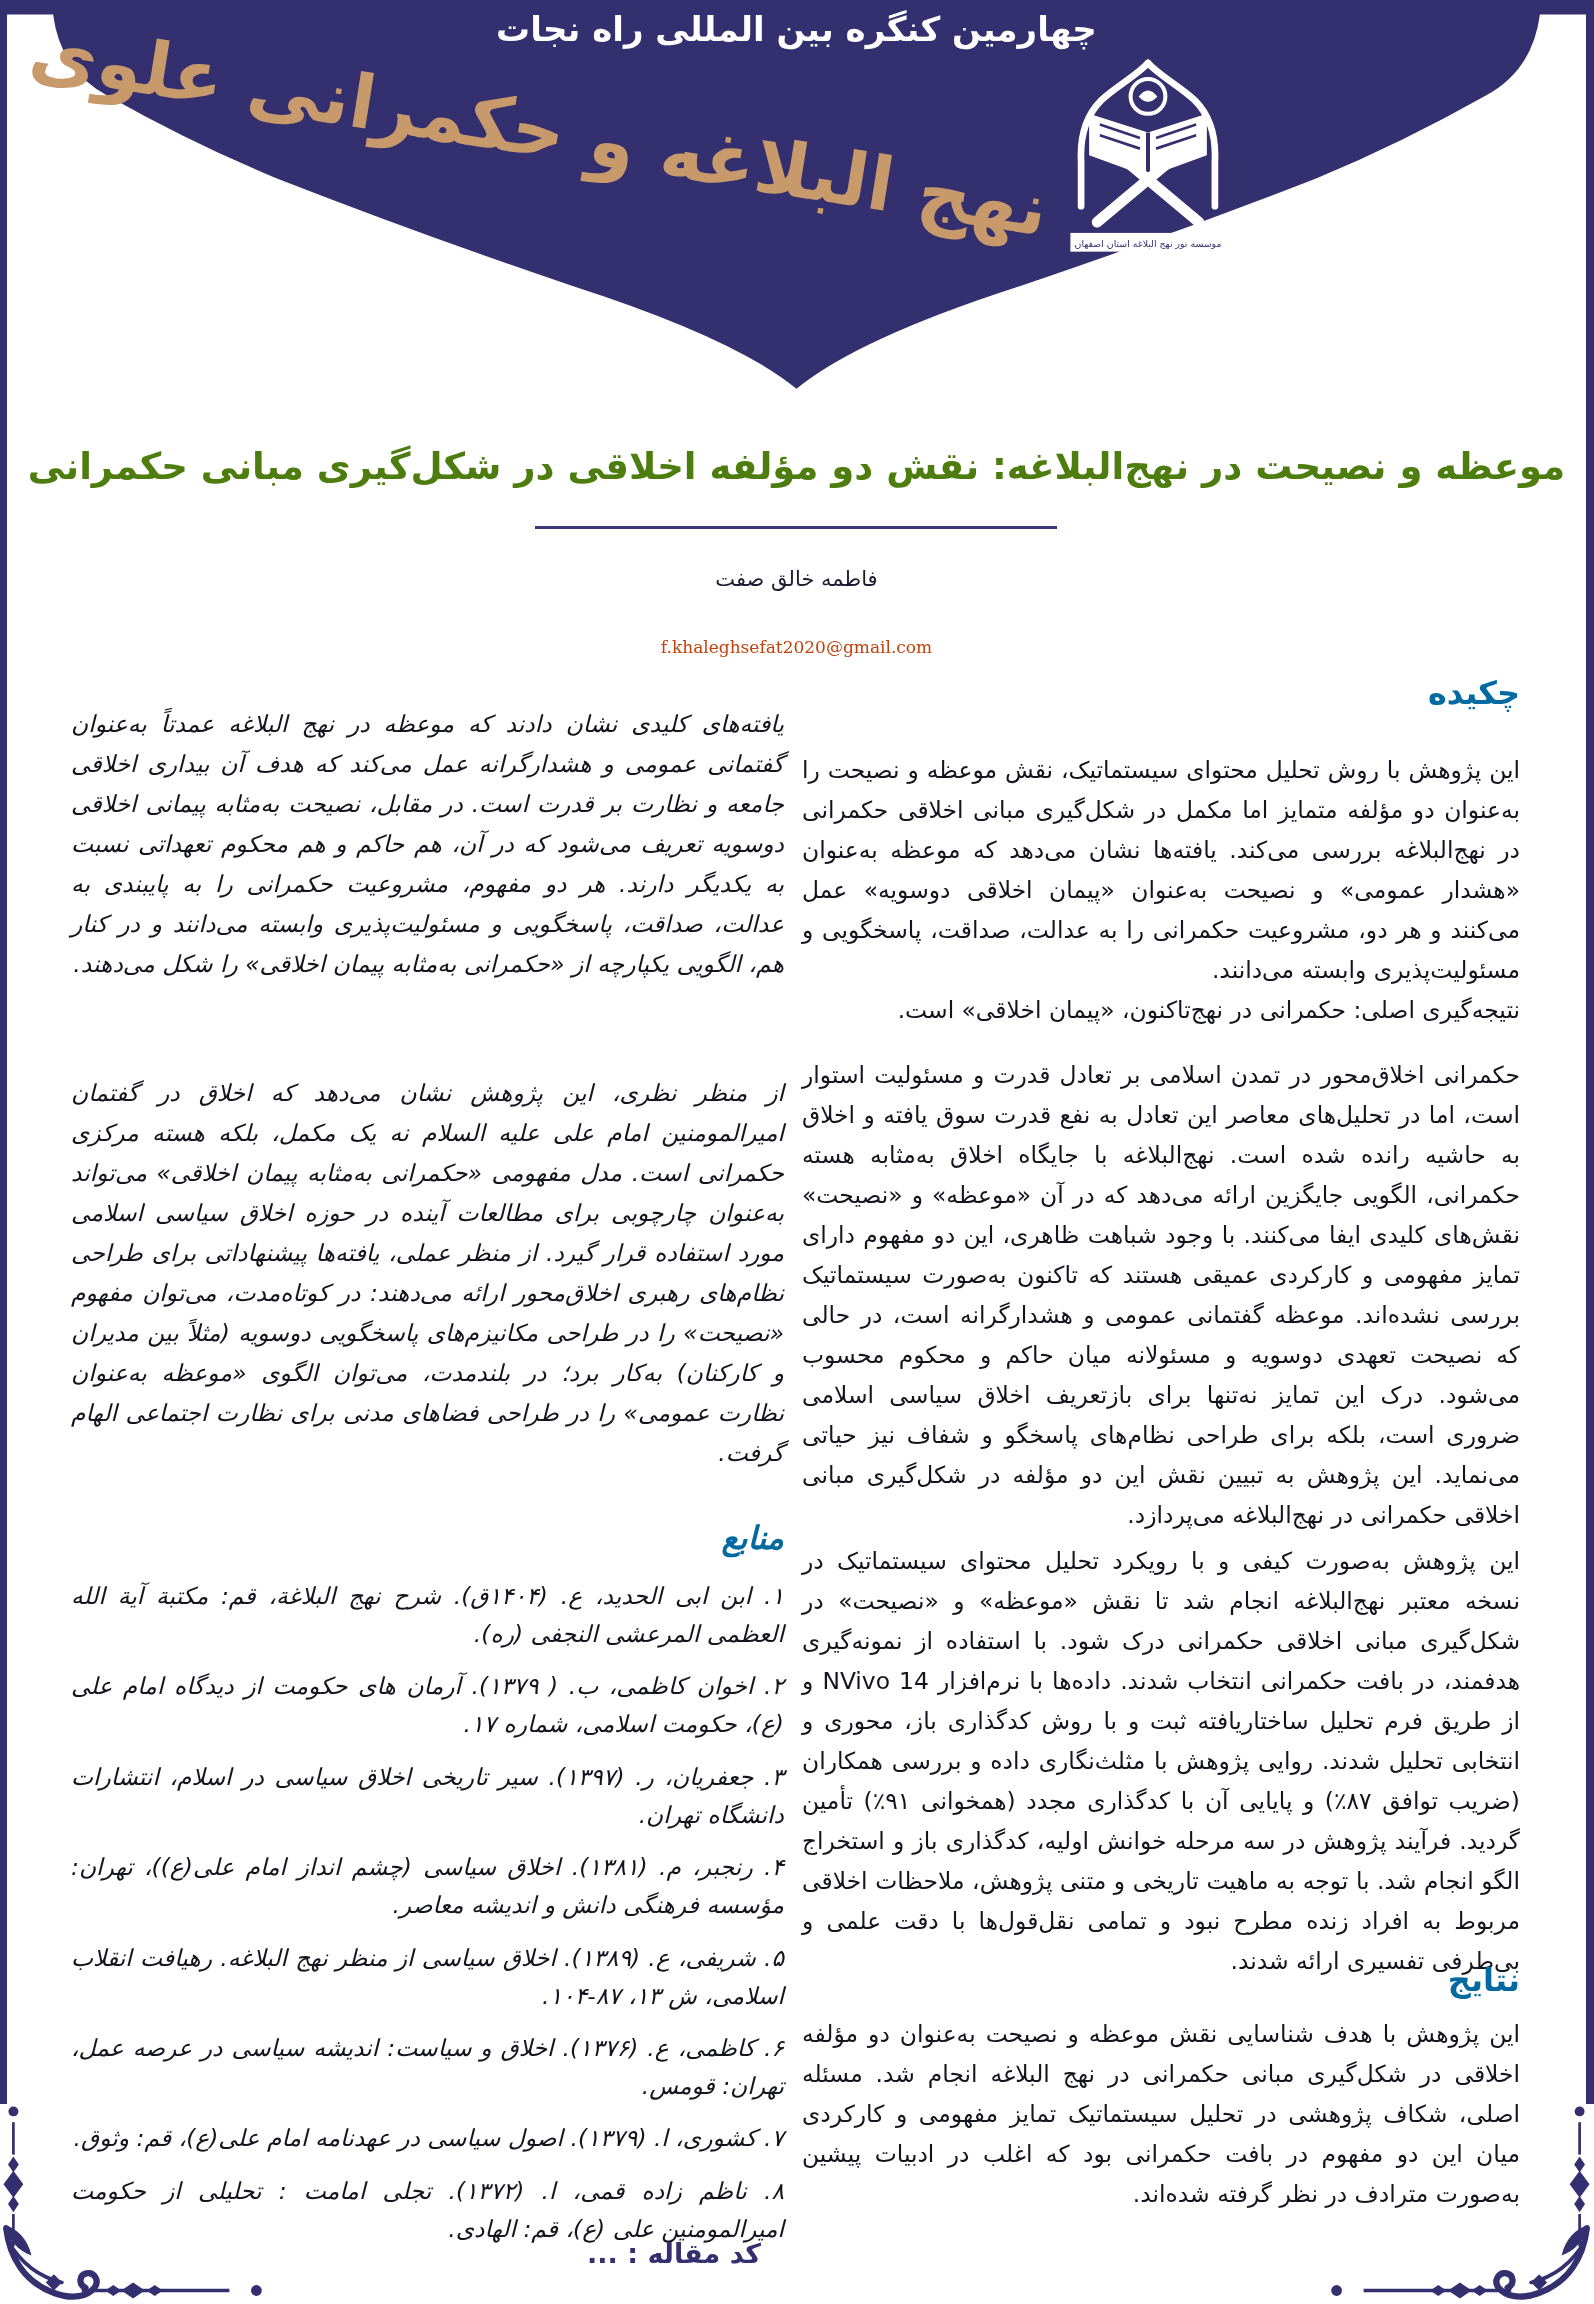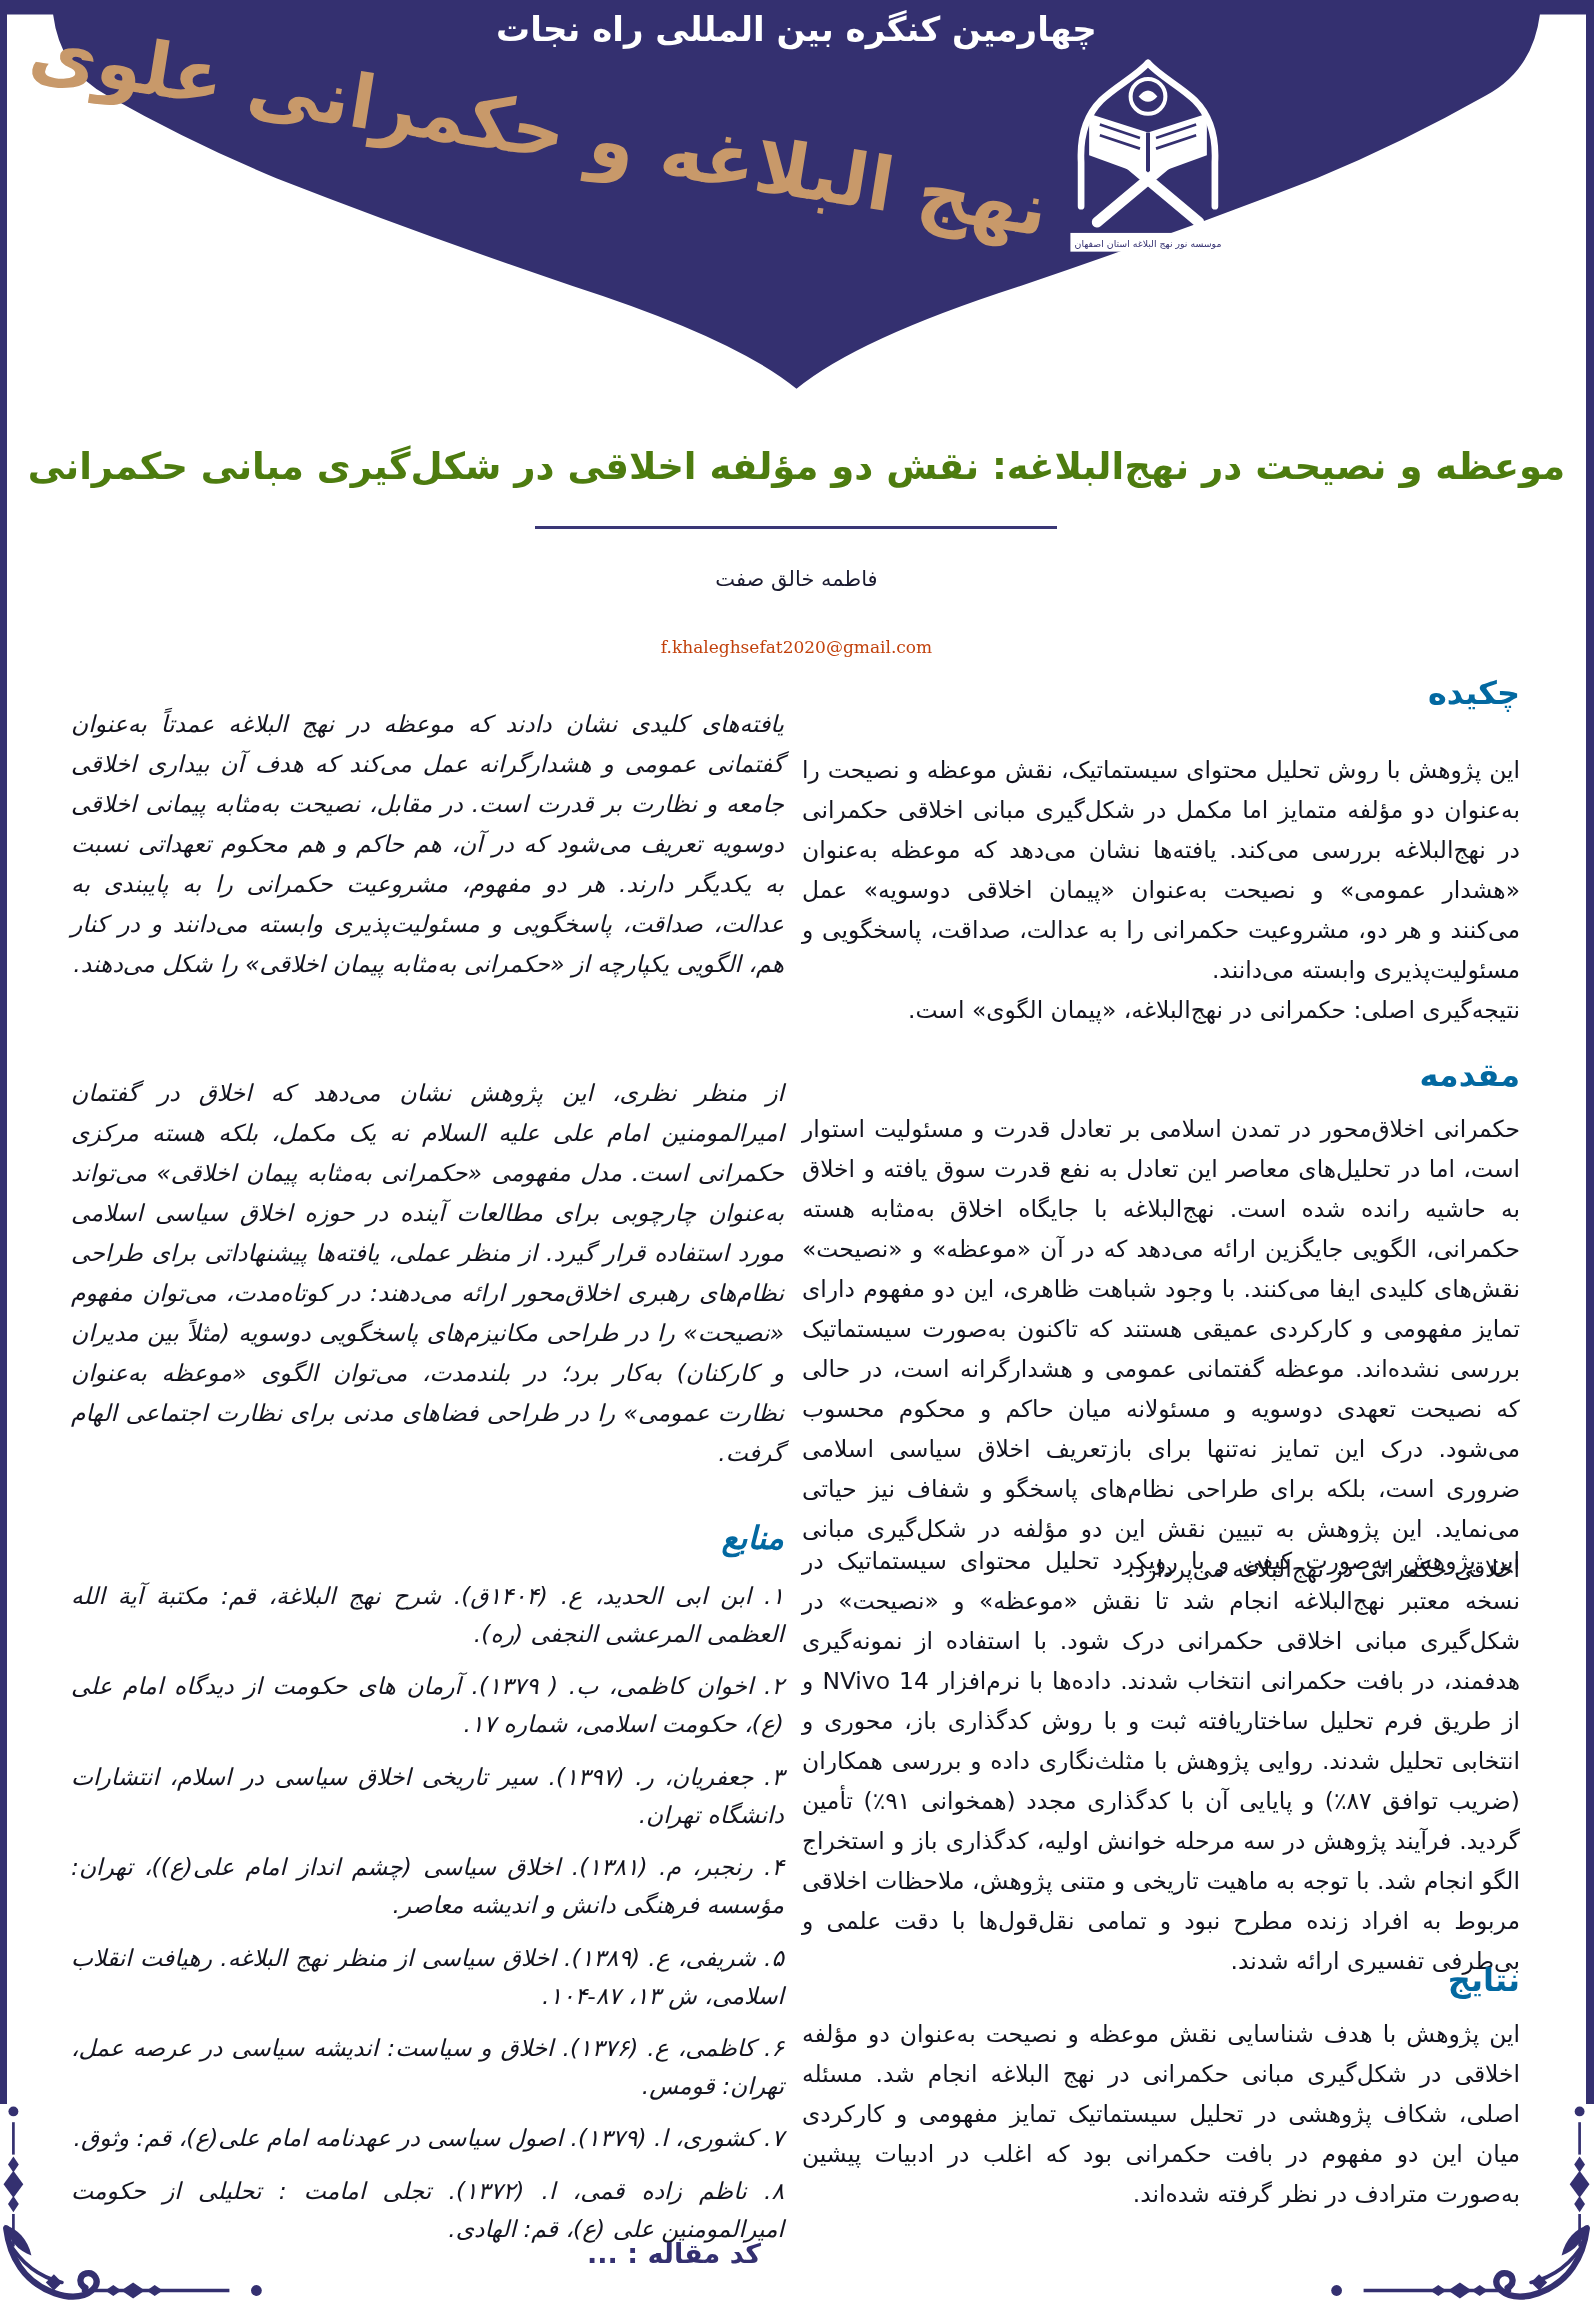--- a/index.html
+++ b/index.html
@@ -110,25 +110,24 @@
   </svg>
 
   <div class="article-title">موعظه و نصیحت در نهج‌البلاغه: نقش دو مؤلفه اخلاقی در شکل‌گیری مبانی حکمرانی</div>
   <div class="title-divider"></div>
   <div class="author">فاطمه خالق صفت</div>
   <div class="email">f.khaleghsefat2020@gmail.com</div>
 
   <div class="sec col-right sec-abstract">
     <h2>چکیده</h2>
     <p>این پژوهش با روش تحلیل محتوای سیستماتیک، نقش موعظه و نصیحت را به‌عنوان دو مؤلفه متمایز اما مکمل در شکل‌گیری مبانی اخلاقی حکمرانی در نهج‌البلاغه بررسی می‌کند. یافته‌ها نشان می‌دهد که موعظه به‌عنوان «هشدار عمومی» و نصیحت به‌عنوان «پیمان اخلاقی دوسویه» عمل می‌کنند و هر دو، مشروعیت حکمرانی را به عدالت، صداقت، پاسخگویی و مسئولیت‌پذیری وابسته می‌دانند.</p>
-    <p>نتیجه‌گیری اصلی: حکمرانی در نهج‌البلاغه، «پیمان الگوی» است.</p>
+    <p>نتیجه‌گیری اصلی: حکمرانی در نهج‌تاکنون، «پیمان اخلاقی» است.</p>
   </div>
 
   <div class="sec col-right sec-intro">
-    <h2>مقدمه</h2>
     <p>حکمرانی اخلاق‌محور در تمدن اسلامی بر تعادل قدرت و مسئولیت استوار است، اما در تحلیل‌های معاصر این تعادل به نفع قدرت سوق یافته و اخلاق به حاشیه رانده شده است. نهج‌البلاغه با جایگاه اخلاق به‌مثابه هسته حکمرانی، الگویی جایگزین ارائه می‌دهد که در آن «موعظه» و «نصیحت» نقش‌های کلیدی ایفا می‌کنند. با وجود شباهت ظاهری، این دو مفهوم دارای تمایز مفهومی و کارکردی عمیقی هستند که تاکنون به‌صورت سیستماتیک بررسی نشده‌اند. موعظه گفتمانی عمومی و هشدارگرانه است، در حالی که نصیحت تعهدی دوسویه و مسئولانه میان حاکم و محکوم محسوب می‌شود. درک این تمایز نه‌تنها برای بازتعریف اخلاق سیاسی اسلامی ضروری است، بلکه برای طراحی نظام‌های پاسخگو و شفاف نیز حیاتی می‌نماید. این پژوهش به تبیین نقش این دو مؤلفه در شکل‌گیری مبانی اخلاقی حکمرانی در نهج‌البلاغه می‌پردازد.</p>
   </div>
 
   <div class="sec col-right sec-method">
     <p>این پژوهش به‌صورت کیفی و با رویکرد تحلیل محتوای سیستماتیک در نسخه معتبر نهج‌البلاغه انجام شد تا نقش «موعظه» و «نصیحت» در شکل‌گیری مبانی اخلاقی حکمرانی درک شود. با استفاده از نمونه‌گیری هدفمند، در بافت حکمرانی انتخاب شدند. داده‌ها با نرم‌افزار NVivo 14 و از طریق فرم تحلیل ساختاریافته ثبت و با روش کدگذاری باز، محوری و انتخابی تحلیل شدند. روایی پژوهش با مثلث‌نگاری داده و بررسی همکاران (ضریب توافق ۸۷٪) و پایایی آن با کدگذاری مجدد (همخوانی ۹۱٪) تأمین گردید. فرآیند پژوهش در سه مرحله خوانش اولیه، کدگذاری باز و استخراج الگو انجام شد. با توجه به ماهیت تاریخی و متنی پژوهش، ملاحظات اخلاقی مربوط به افراد زنده مطرح نبود و تمامی نقل‌قول‌ها با دقت علمی و بی‌طرفی تفسیری ارائه شدند.</p>
   </div>
 
   <div class="sec col-right sec-results">
     <h2>نتایج</h2>
     <p>این پژوهش با هدف شناسایی نقش موعظه و نصیحت به‌عنوان دو مؤلفه اخلاقی در شکل‌گیری مبانی حکمرانی در نهج البلاغه انجام شد. مسئله اصلی، شکاف پژوهشی در تحلیل سیستماتیک تمایز مفهومی و کارکردی میان این دو مفهوم در بافت حکمرانی بود که اغلب در ادبیات پیشین به‌صورت مترادف در نظر گرفته شده‌اند.</p>

